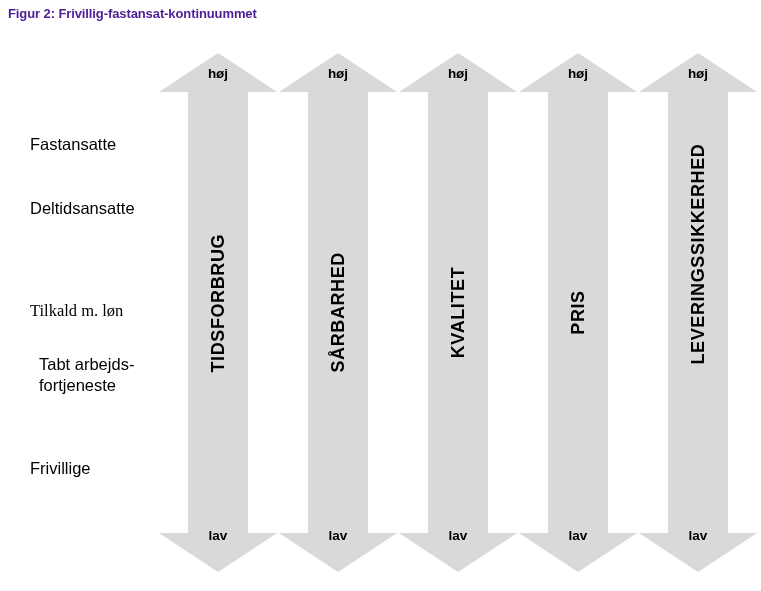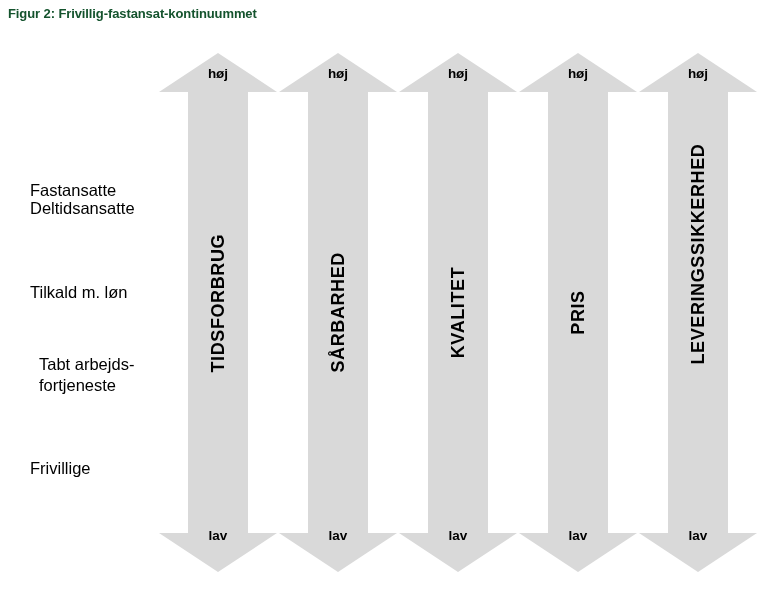--- a/index.html
+++ b/index.html
@@ -16,21 +16,21 @@
   }
 
   
   #figure-caption {
     position: absolute;
     left: 8px;
     top: 6px;
     font-family: "Liberation Sans", sans-serif;
     font-size: 13px;
     font-weight: bold;
-    color: #14532d;
+    color: #4c1d95;
     letter-spacing: -0.1px;
     white-space: nowrap;
   }
 
   
   #category-labels {
     position: absolute;
     left: 0;
     top: 0;
     width: 170px;
@@ -93,23 +93,23 @@
     white-space: nowrap;
     transform-origin: center center;
   }
 </style>
 </head>
 <body>
 
 <div id="figure-caption">Figur 2: Frivillig-fastansat-kontinuummet</div>
 
 <div id="category-labels">
-    <div class="category-label" style="top: 134px; margin-top: 46px;">Fastansatte</div>
+    <div class="category-label" style="top: 134px;">Fastansatte</div>
     <div class="category-label" style="top: 198px;">Deltidsansatte</div>
-    <div class="category-label" style="top: 282px;">Tilkald m. løn</div>
+    <div class="category-label" style="top: 300px; font-family: Liberation Serif, serif;">Tilkald m. løn</div>
     <div class="category-label" style="top: 354px; margin-left: 9px;">Tabt arbejds-
 fortjeneste</div>
     <div class="category-label" style="top: 458px; text-align: center;">Frivillige</div>
   </div>
 
 <div id="arrow-group">
     <div class="arrow-column" style="left: 158px;">
       <svg class="arrow-svg" viewBox="0 0 120 525" preserveAspectRatio="none">
         <path d="M 60 3 L 119 42 L 90 42 L 90 483 L 119 483 L 60 522 L 1 483 L 30 483 L 30 42 L 1 42 Z" fill="#d9d9d9"></path>
       </svg>

